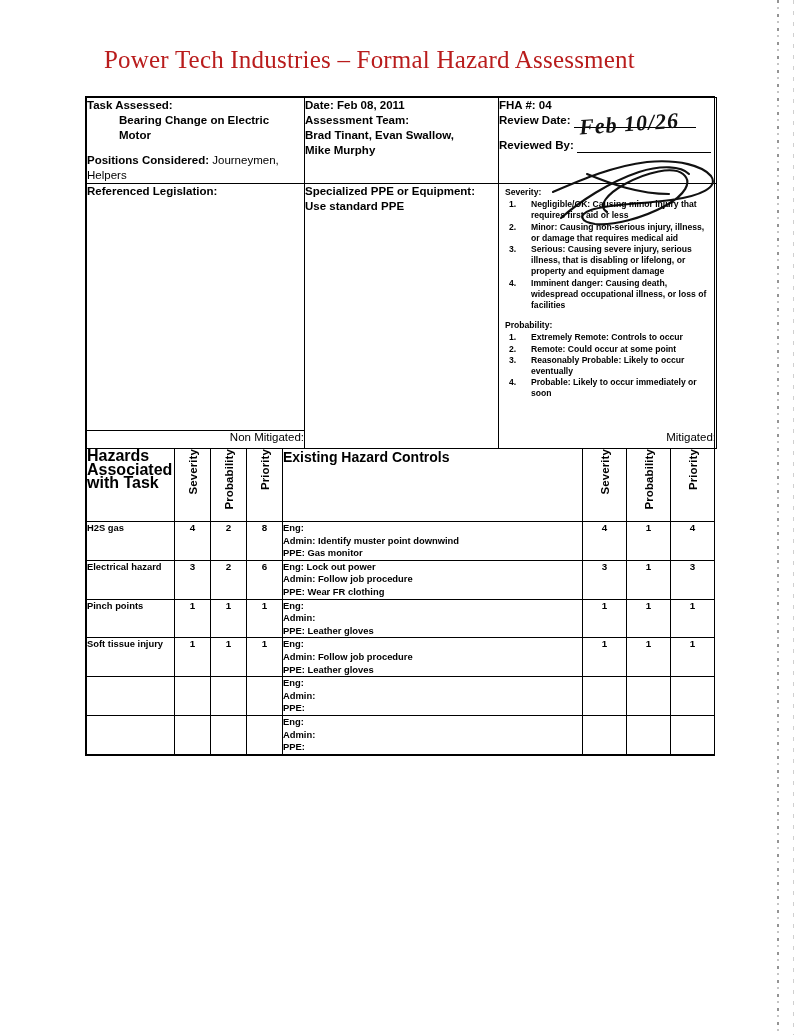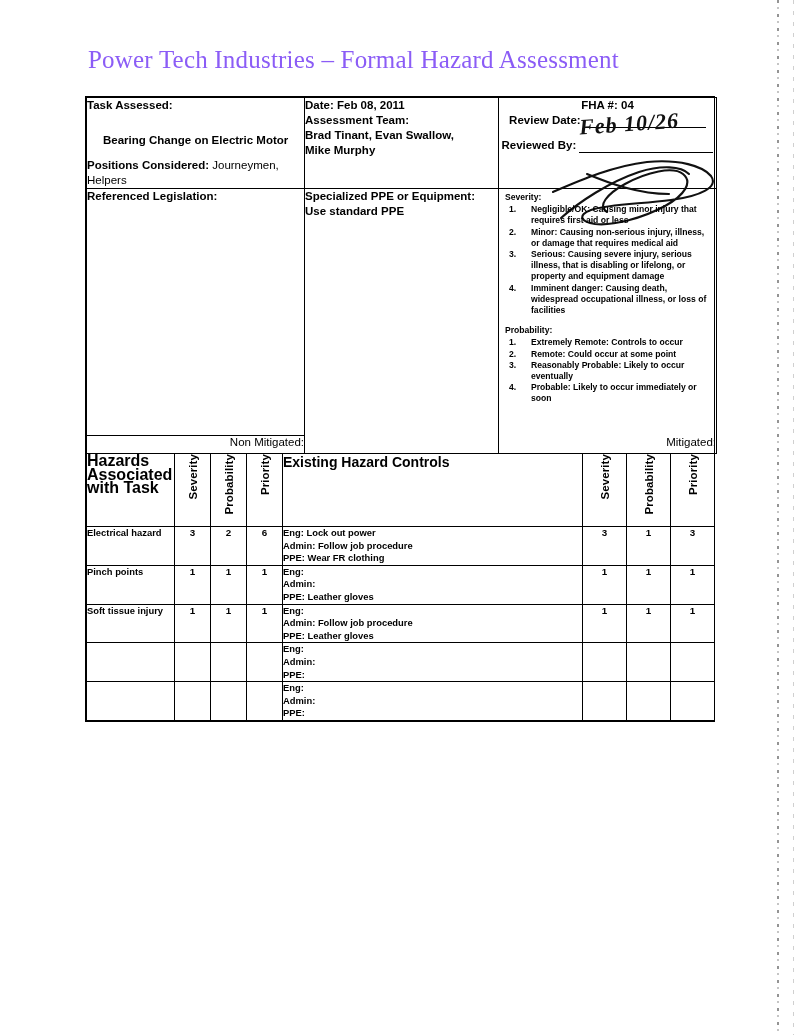--- a/index.html
+++ b/index.html
@@ -46,26 +46,26 @@
       rgba(120,120,120,0.35) 0px,
       rgba(120,120,120,0.35) 4px,
       rgba(255,255,255,0) 4px,
       rgba(255,255,255,0) 11px
     );
   }
 
   
   #doc-title {
     position: absolute;
-    left: 88px;
+    left: 104px;
     top: 46px;
     font-family: "Liberation Serif", serif;
     font-size: 25px;
     letter-spacing: 0.2px;
-    color: #8b5cf6;
+    color: #b91c1c;
     white-space: nowrap;
   }
 
   
   #form-frame {
     position: absolute;
     left: 85px;
     top: 96px;
     width: 630px;
     border: 1.6px solid #000;
@@ -87,25 +87,25 @@
 
   .lbl {
     font-weight: bold;
     font-size: 11.5px;
     line-height: 15px;
     font-stretch: condensed;
   }
   .lbl .val { font-weight: bold; }
   .lbl .reg { font-weight: normal; }
 
-  .indent { padding-left: 16px; display: block; margin-top: 20px; }
+  .indent { padding-left: 32px; display: block; }
   .gap { height: 10px; }
 
   
-  #fha-cell { position: relative; text-align: center; }
+  #fha-cell { position: relative; }
   .hw-line {
     display: inline-block;
     border-bottom: 1.3px solid #000;
     height: 13px;
     vertical-align: bottom;
   }
   .handwriting {
     position: absolute;
     font-family: "Liberation Serif", serif;
     font-style: italic;
@@ -399,20 +399,34 @@
           <span>Severity</span>
         </td>
         <td class="vhead">
           <span>Probability</span>
         </td>
         <td class="vhead">
           <span>Priority</span>
         </td>
       </tr>
 
+      <tr>
+        <td class="rowcell">H2S gas</td>
+        <td class="num-cell">4</td>
+        <td class="num-cell">2</td>
+        <td class="num-cell">8</td>
+        <td class="ctrl-cell">
+          <div>Eng:</div>
+          <div>Admin:  Identify muster point downwind</div>
+          <div>PPE:  Gas monitor</div>
+        </td>
+        <td class="num-cell">4</td>
+        <td class="num-cell">1</td>
+        <td class="num-cell">4</td>
+      </tr>
 
       <tr>
         <td class="rowcell">Electrical hazard</td>
         <td class="num-cell">3</td>
         <td class="num-cell">2</td>
         <td class="num-cell">6</td>
         <td class="ctrl-cell">
           <div>Eng:  Lock out power</div>
           <div>Admin:  Follow job procedure</div>
           <div>PPE:  Wear FR clothing</div>

